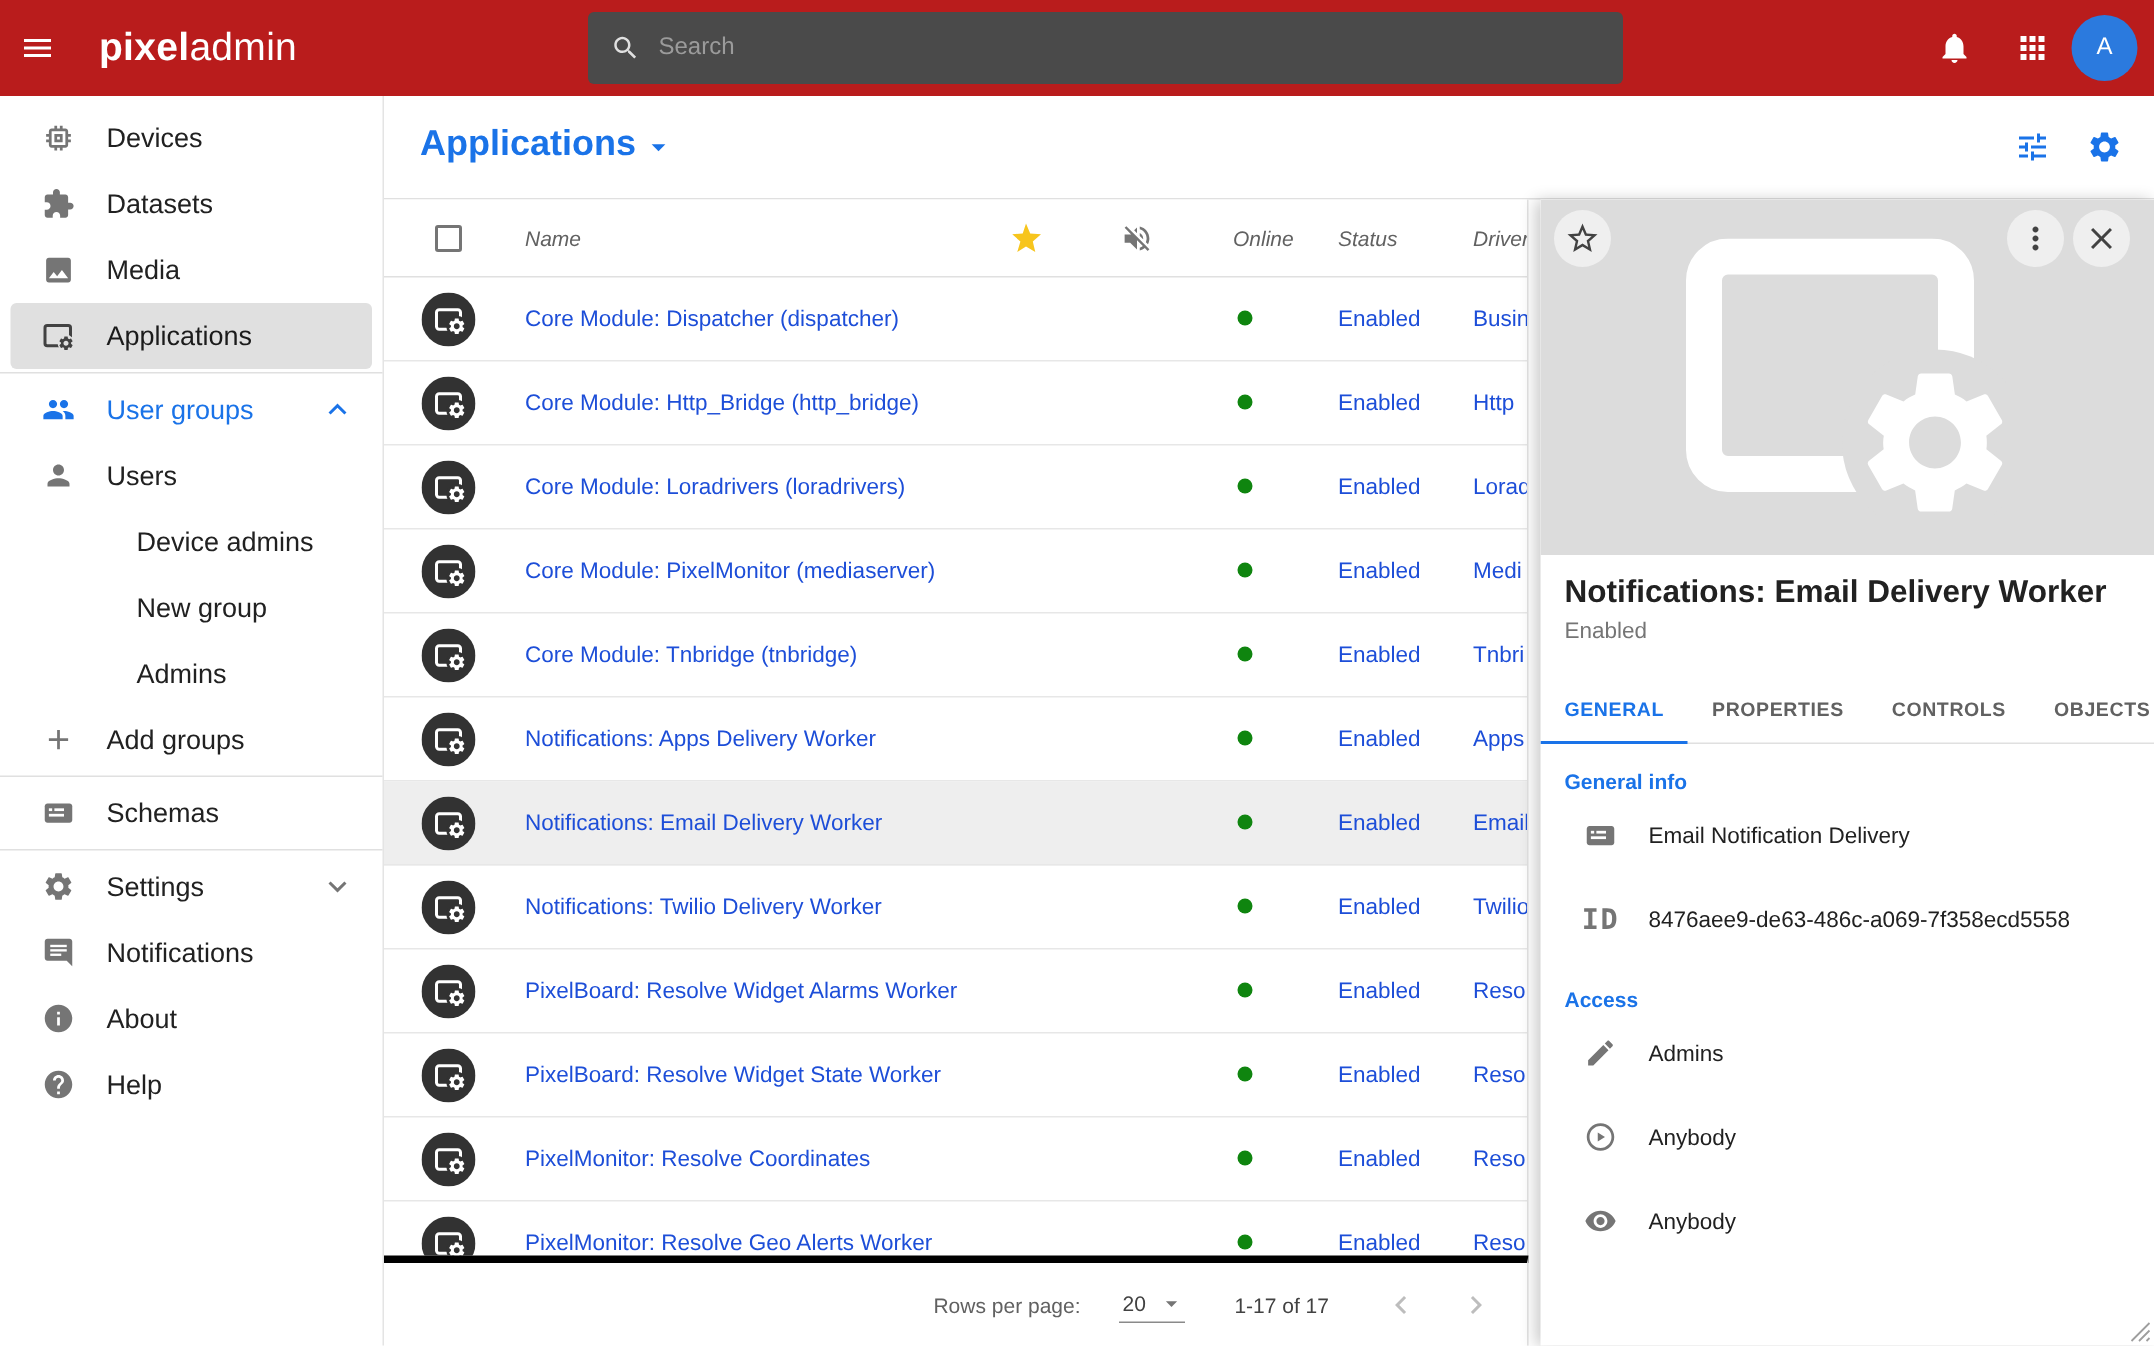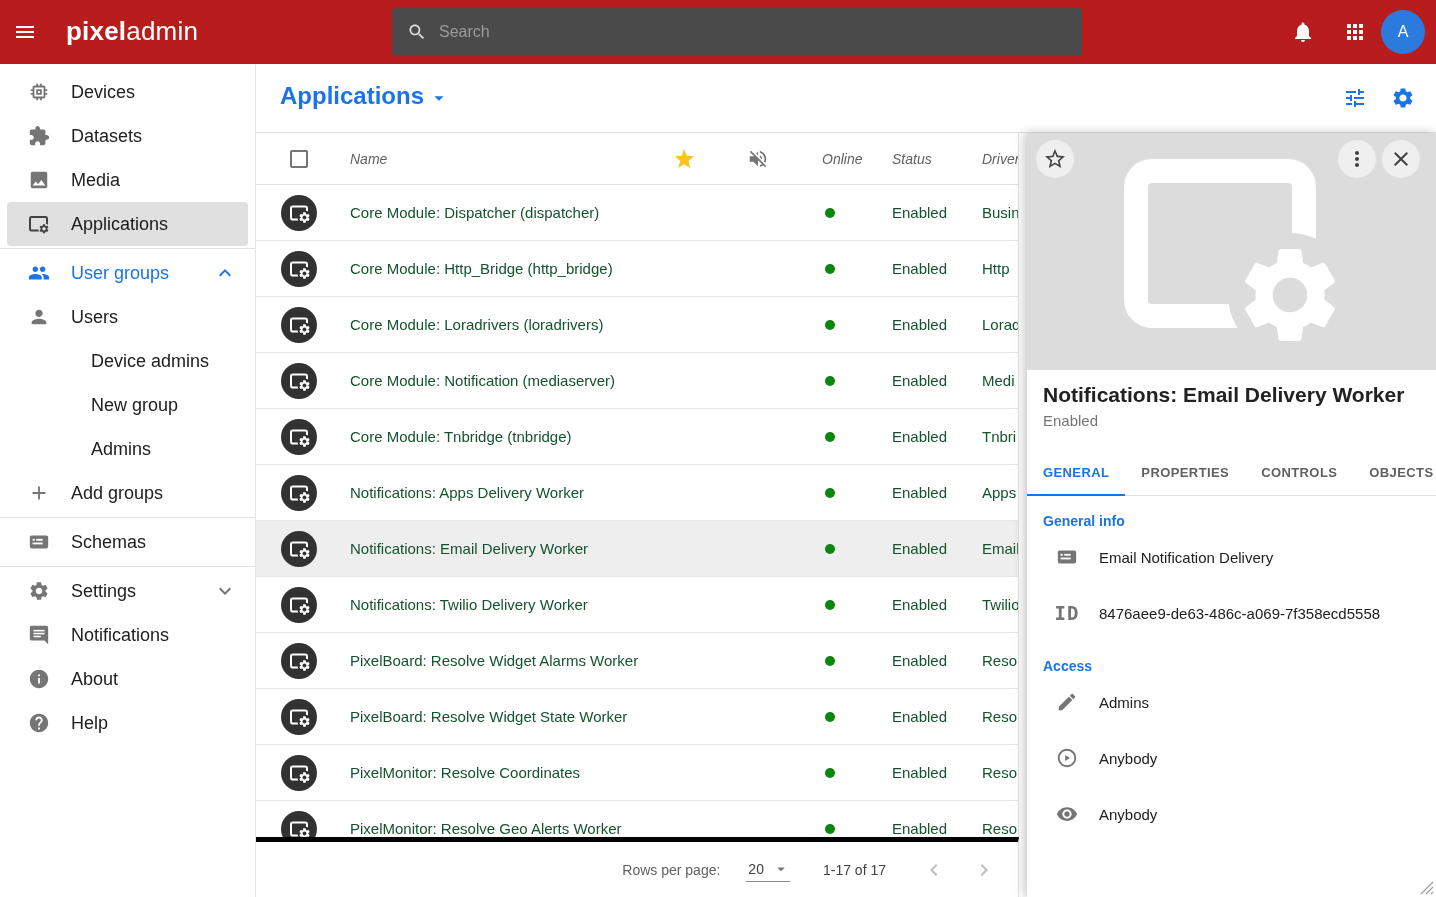--- a/index.html
+++ b/index.html
@@ -53,21 +53,21 @@
   
   .list-area { position:absolute; left:256px; top:133px; width:763px; height:764px; background:#fff;
     border-right:1px solid #e2e2e2; overflow:hidden; }
   .trow { display:grid; grid-template-columns:86px 305px 74px 74px 70px 90px minmax(0,1fr);
     align-items:center; }
   .thead { height:52px; border-bottom:1px solid #e0e0e0; color:#616161; font-size:14px;font-style:italic; }
   .c-center { display:flex; justify-content:center; align-items:center; }
   .c-name { padding-left:8px; overflow:hidden; white-space:nowrap; }
   .c-pad { padding-left:27px; overflow:hidden; white-space:nowrap; }
   .cbx { width:18px; height:18px; border:2px solid #757575; border-radius:2px; display:inline-block; cursor:pointer; }
-  .drow { height:56px; border-bottom:1px solid #e7e7e7; font-size:15px; color:#14532d; cursor:pointer; }
+  .drow { height:56px; border-bottom:1px solid #e7e7e7; font-size:15px; color:#1d4ed8; cursor:pointer; }
   .drow.selected { background:#eeeeee; }
   .dot { width:10px; height:10px; border-radius:50%; background:#0f850f; display:inline-block; margin-left:3px; }
   .thead .c-pad.online { padding-left:27px; }
 
   
   .list-footer { position:absolute; left:256px; top:837px; width:763px; height:60px; background:#fff;
     border-top:5px solid #000000; border-right:1px solid #e2e2e2; z-index:3; display:flex;
     align-items:center; justify-content:flex-end; padding-right:22px; }
   .rpp-label { font-size:14px; color:#616161; }
   .rpp-select { display:flex; align-items:center; border-bottom:1px solid #8a8a8a; padding:2px 0 3px 2px;
@@ -356,21 +356,21 @@
       <div class="c-pad"><span class="dot"></span></div>
       <div class="c-pad">Enabled</div>
       <div class="c-pad">Lorad</div>
     </div>
     <div class="trow drow">
       <div class="c-center">
           <svg width="36" height="36" viewBox="0 0 36 36">
             <use href="#i-appglyph-row"></use>
           </svg>
         </div>
-      <div class="c-name">Core Module: Notification (mediaserver)</div>
+      <div class="c-name">Core Module: PixelMonitor (mediaserver)</div>
       <div></div>
         <div></div>
       <div class="c-pad"><span class="dot"></span></div>
       <div class="c-pad">Enabled</div>
       <div class="c-pad">Medi</div>
     </div>
     <div class="trow drow">
       <div class="c-center">
           <svg width="36" height="36" viewBox="0 0 36 36">
             <use href="#i-appglyph-row"></use>

